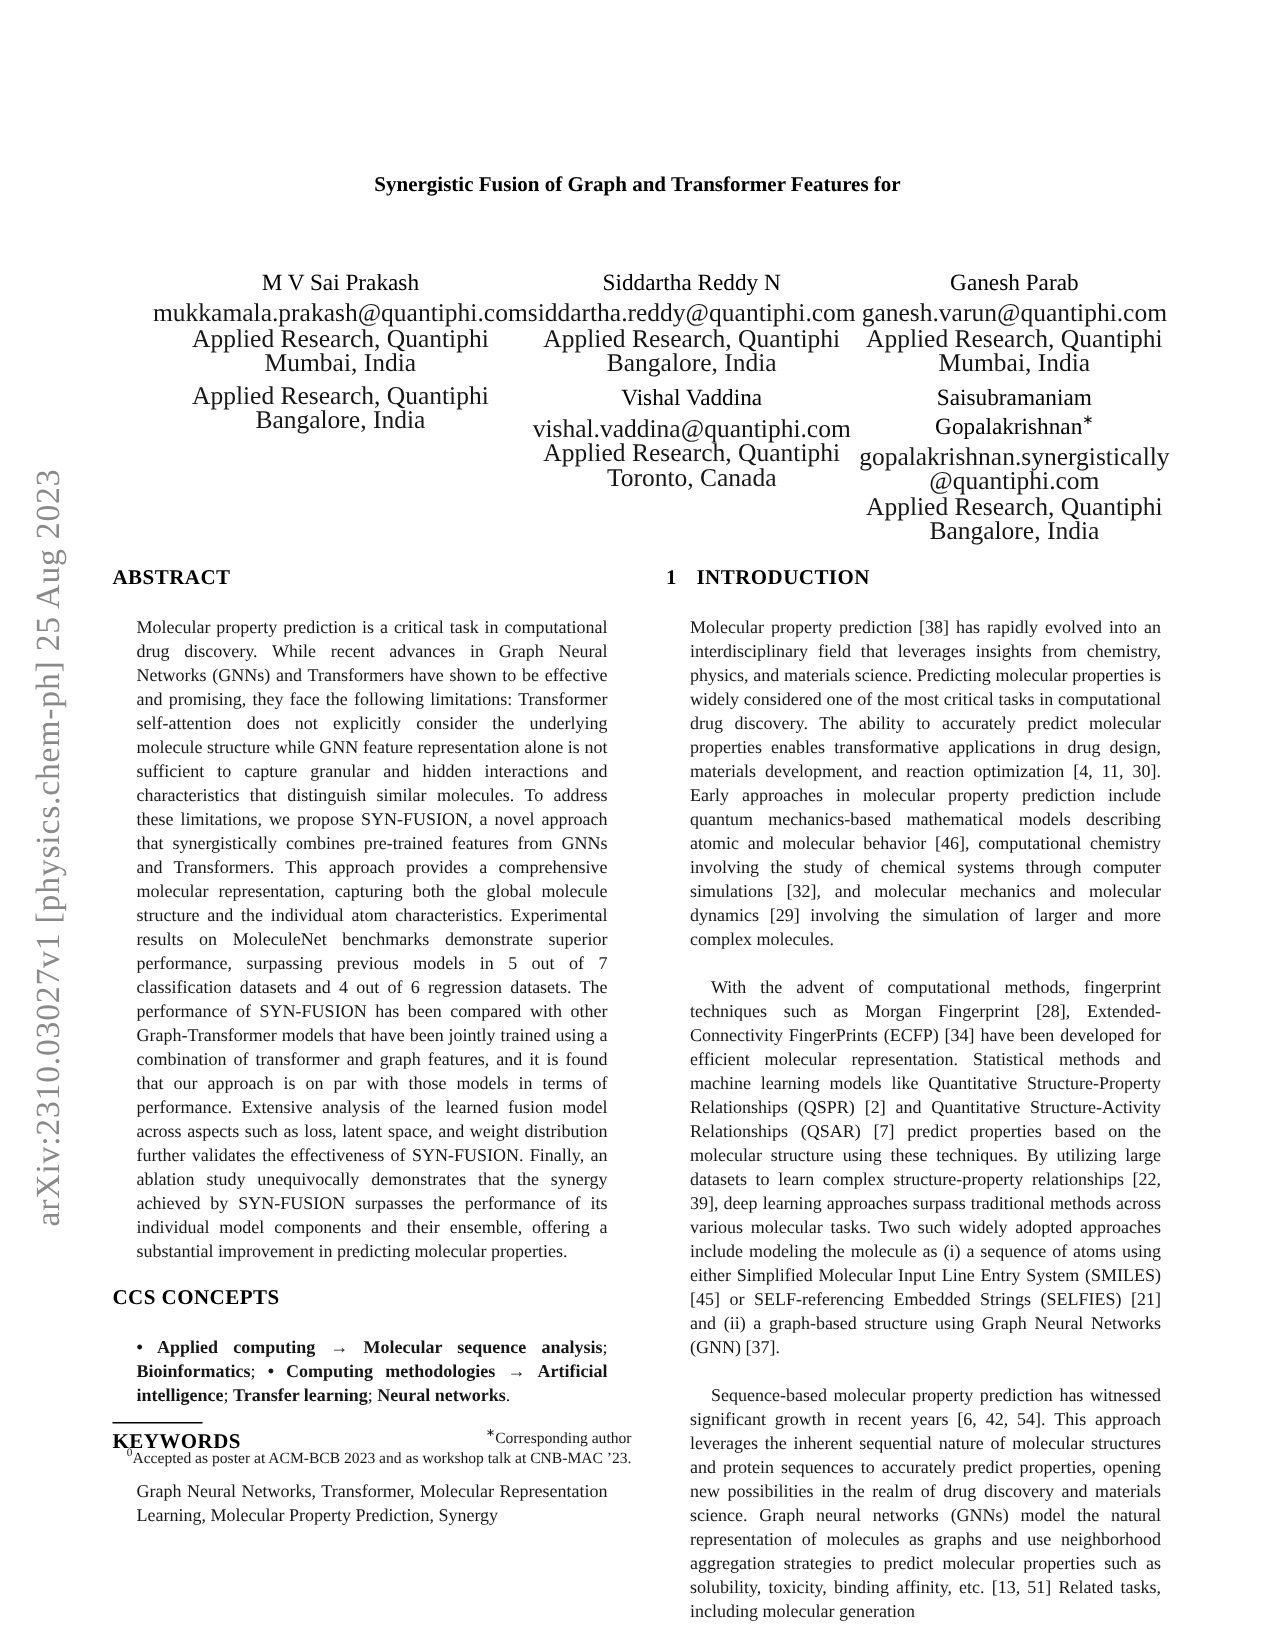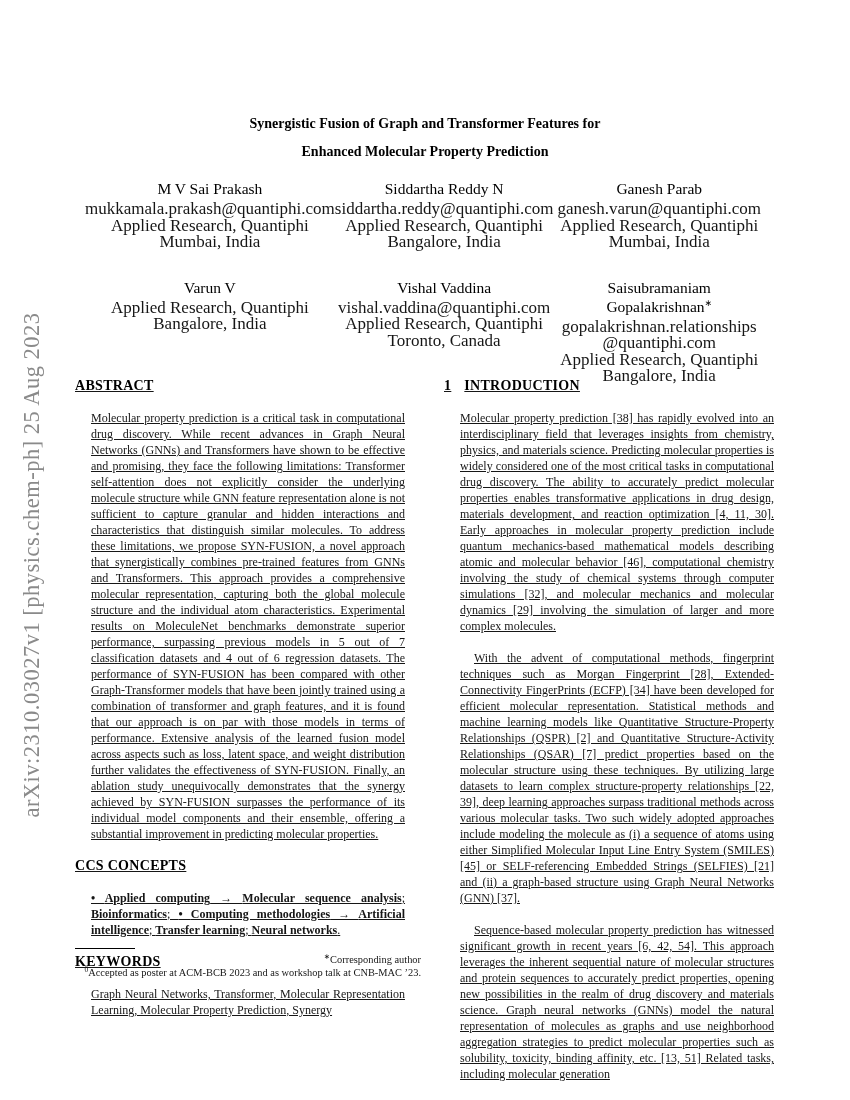--- a/index.html
+++ b/index.html
@@ -30,40 +30,39 @@
     width: 850px;
     text-align: center;
     font-size: 14px;
     font-weight: bold;
     line-height: 28px;
     color: #000000;
   }
   
   .authors {
     position: absolute;
-    top: 179px; left: 85px;
+    top: 179px; left: 102px;
     width: 680px;
     display: grid;
     grid-template-columns: 1fr 1fr 1fr;
-    row-gap: 27px;
+    row-gap: 5px;
     text-align: center;
   }
   .author .name { font-size: 15.5px; line-height: 19px; margin-bottom: 3px; color: #000; }
   .author .name.narrow { max-width: 175px; margin-left: auto; margin-right: auto; }
   .author .meta { font-size: 17px; line-height: 16.5px; }
   sup.mark { font-size: 9px; line-height: 0; }
   
   .col {
     position: absolute;
     top: 378px;
     width: 346px;
     font-size: 12px;
     line-height: 16px;
     text-align: justify;
-    text-decoration: underline;
   }
   .col.left  { left: 75px; }
   .col.right { left: 444px; }
   .sect {
     font-size: 14px;
     font-weight: bold;
     letter-spacing: 0.3px;
     margin: 0 0 5px 0;
     text-align: left;
     color: #000000;
@@ -86,21 +85,20 @@
 </style>
 </head>
 <body>
 
 <div class="page">
 
   <div class="watermark">arXiv:2310.03027v1  [physics.chem-ph]  25 Aug 2023</div>
 
   <div class="title">
     <div>Synergistic Fusion of Graph and Transformer Features for</div>
-    <div>Enhanced Molecular Property Prediction</div>
   </div>
 
   <div class="authors">
     <div class="author">
       <div class="name">M V Sai Prakash</div>
       <div class="meta">mukkamala.prakash@quantiphi.com</div>
       <div class="meta">Applied Research, Quantiphi</div>
       <div class="meta">Mumbai, India</div>
     </div>
     <div class="author">
@@ -109,33 +107,32 @@
       <div class="meta">Applied Research, Quantiphi</div>
       <div class="meta">Bangalore, India</div>
     </div>
     <div class="author">
       <div class="name">Ganesh Parab</div>
       <div class="meta">ganesh.varun@quantiphi.com</div>
       <div class="meta">Applied Research, Quantiphi</div>
       <div class="meta">Mumbai, India</div>
     </div>
     <div class="author">
-      <div class="name">Varun V</div>
       <div class="meta">Applied Research, Quantiphi</div>
       <div class="meta">Bangalore, India</div>
     </div>
     <div class="author">
       <div class="name">Vishal Vaddina</div>
       <div class="meta">vishal.vaddina@quantiphi.com</div>
       <div class="meta">Applied Research, Quantiphi</div>
       <div class="meta">Toronto, Canada</div>
     </div>
     <div class="author">
       <div class="name narrow"><span>Saisubramaniam Gopalakrishnan</span><sup class="mark">∗</sup></div>
-      <div class="meta">gopalakrishnan.relationships</div>
+      <div class="meta">gopalakrishnan.synergistically</div>
       <div class="meta">@quantiphi.com</div>
       <div class="meta">Applied Research, Quantiphi</div>
       <div class="meta">Bangalore, India</div>
     </div>
   </div>
 
   <div class="col left">
     <h2 class="sect">ABSTRACT</h2>
     <p>Molecular property prediction is a critical task in computational drug discovery. While recent advances in Graph Neural Networks (GNNs) and Transformers have shown to be effective and promising, they face the following limitations: Transformer self-attention does not explicitly consider the underlying molecule structure while GNN feature representation alone is not sufficient to capture granular and hidden interactions and characteristics that distinguish similar molecules. To address these limitations, we propose SYN-FUSION, a novel approach that synergistically combines pre-trained features from GNNs and Transformers. This approach provides a comprehensive molecular representation, capturing both the global molecule structure and the individual atom characteristics. Experimental results on MoleculeNet benchmarks demonstrate superior performance, surpassing previous models in 5 out of 7 classification datasets and 4 out of 6 regression datasets. The performance of SYN-FUSION has been compared with other Graph-Transformer models that have been jointly trained using a combination of transformer and graph features, and it is found that our approach is on par with those models in terms of performance. Extensive analysis of the learned fusion model across aspects such as loss, latent space, and weight distribution further validates the effectiveness of SYN-FUSION. Finally, an ablation study unequivocally demonstrates that the synergy achieved by SYN-FUSION surpasses the performance of its individual model components and their ensemble, offering a substantial improvement in predicting molecular properties.</p>
     <h2 class="sect gap">CCS CONCEPTS</h2>

